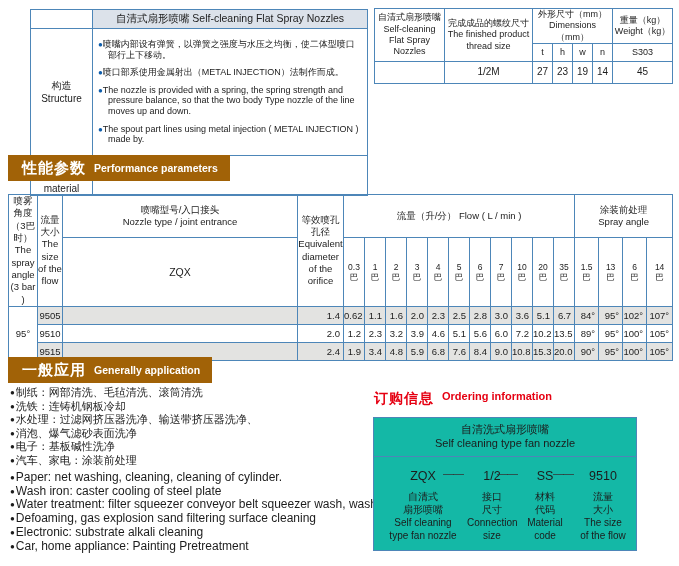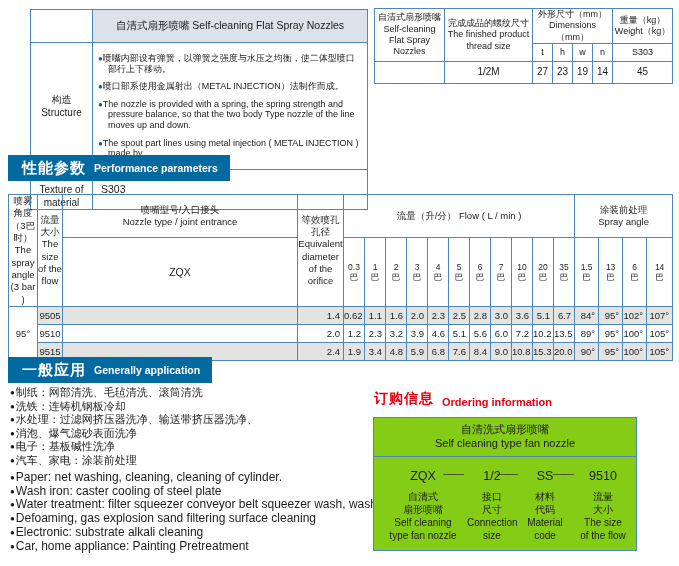--- a/index.html
+++ b/index.html
@@ -5,38 +5,38 @@
   * { margin:0; padding:0; box-sizing:border-box; }
   body { background:#fff; font-family:"Liberation Sans","DejaVu Sans",sans-serif; color:#1c1c1c; }
   .page { position:relative; width:679px; height:566px; background:#fff; overflow:hidden; }
 
   table { border-collapse:collapse; }
   td { border:1px solid #4d86b8; vertical-align:middle; }
 
   
   .spec { position:absolute; left:30px; top:9px; width:338px; table-layout:fixed; }
   .spec .lbl { width:62px; text-align:center; font-size:10px; line-height:1.3; background:#fff; }
-  .spec .title-cell { background:#dce2ea; text-align:center; font-size:10.5px; height:33px; }
+  .spec .title-cell { background:#dce2ea; text-align:center; font-size:10.5px; height:19px; }
   .spec .empty-head { background:#fff; }
   .spec .struct-cell { padding:3px 4px 3px 5px; height:62px; }
   .spec .mat-cell { padding:4px 8px; height:40px; font-size:10.5px; }
   .blt { font-size:9px; line-height:1.18; padding-left:10px; text-indent:-10px; margin:7px 0; }
   .blt .dot { color:#0e5dab; font-size:8px; }
   .blt.en { font-size:9px; }
 
   
   .dim { position:absolute; left:374px; top:8px; width:298px; table-layout:fixed; text-align:center; }
   .dim td { font-size:9px; line-height:1.25; }
   .dim .hrow td { height:28px; }
   .dim .srow td { height:18px; }
   .dim .vrow td { height:22px; font-size:10px; }
   .blk { display:block; }
 
   
-  .banner { position:absolute; background:#0369a1; color:#fff; display:flex; align-items:center; gap:8px; padding:0 12px 0 14px; height:26px; white-space:nowrap; }
+  .banner { position:absolute; background:#a16207; color:#fff; display:flex; align-items:center; gap:8px; padding:0 12px 0 14px; height:26px; white-space:nowrap; }
   .banner .bcn { font-size:15px; font-weight:bold; letter-spacing:1px; }
   .banner .ben { font-size:10.5px; font-weight:bold; }
 
   
   .perf { position:absolute; left:8px; top:187px; width:664px; table-layout:fixed; text-align:center;margin-top:7px; }
   .perf td { padding:0; }
   .perf .tiny { font-size:8px; line-height:1.2; }
   .perf .h1 td { height:34px; font-size:9.5px; line-height:1.3; }
   .perf .h2 td { height:54px; }
   .perf .series { font-size:10.5px; }
@@ -48,24 +48,24 @@
   .perf .num { text-align:right; padding-right:3px; }
 
   
   .apps { position:absolute; left:10px; font-size:11px; }
   .apps.cnlist { top:386px; line-height:13.5px; }
   .apps.enlist { top:471px; font-size:12px; line-height:13.7px; }
   .apps .item { white-space:nowrap; }
   .apps .bdot { font-size:8px; vertical-align:1px; margin-right:1px; }
 
   
-  .order-head { position:absolute; left:374px; top:390px; color:#e60012; display:flex; align-items:flex-end; gap:8px; }
+  .order-head { position:absolute; left:374px; top:390px; color:#e60012; display:flex; align-items:flex-start; gap:8px; }
   .order-head .ocn { font-size:14px; font-weight:bold; letter-spacing:1px; }
   .order-head .oen { font-size:11px; font-weight:bold; }
-  .order-box { position:absolute; left:373px; top:417px; width:264px; border:1px solid #4d86b8; background:#84cc16; }
+  .order-box { position:absolute; left:373px; top:417px; width:264px; border:1px solid #4d86b8; background:#14b8a6; }
   .ob-title { text-align:center; font-size:11px; line-height:1.3; padding:4px 0 5px; border-bottom:1px solid #4d86b8; }
   .ob-body { padding:7px 5px 8px; }
   .ob-codes { position:relative; display:grid; grid-template-columns:88px 50px 56px 60px; height:24px; align-items:center; font-size:12.5px; text-align:center; }
   .ob-dash { position:absolute; top:3px; font-size:11px; letter-spacing:-1px; color:#333; }
   .ob-labels { display:grid; grid-template-columns:88px 50px 56px 60px; text-align:center; font-size:10px; line-height:1.3; margin-top:2px; }
 </style>
 </head>
 <body>
 
 <div class="page">

